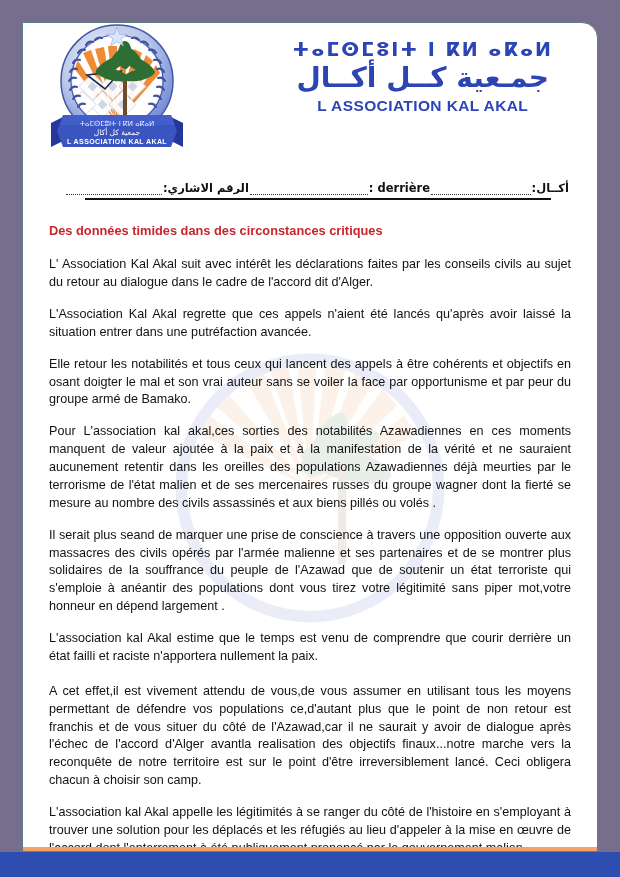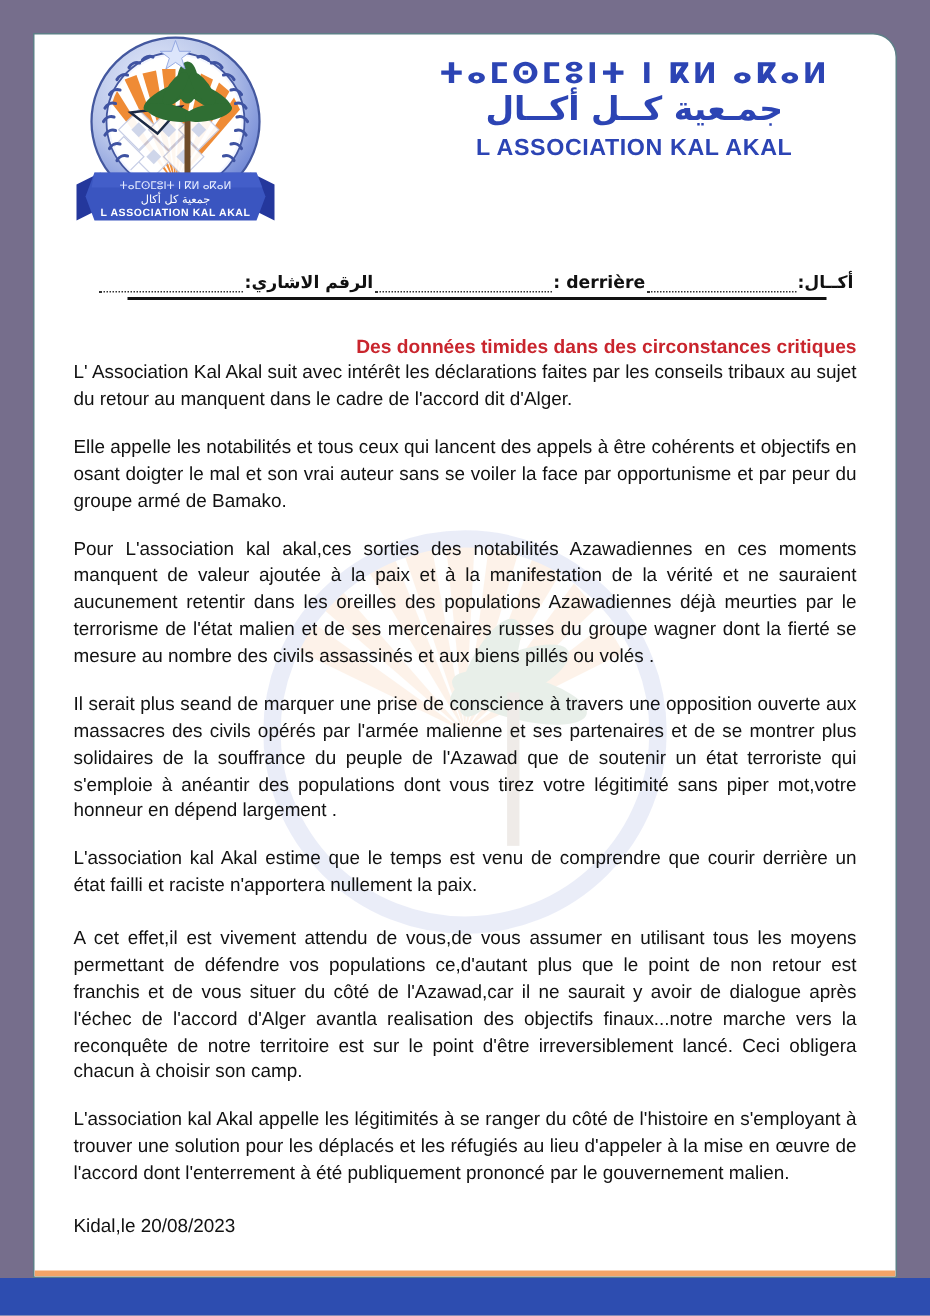--- a/index.html
+++ b/index.html
@@ -91,21 +91,21 @@
   .tifinagh-line {
     font-family: "DejaVu Sans", sans-serif;
     font-size: 19px;
     font-weight: bold;
     letter-spacing: 2px;
     color: #2c44b4;
     white-space: nowrap;
   }
   .arabic-line {
     font-family: "DejaVu Sans", sans-serif;
-    font-size: 22px;
+    font-size: 28px;
     font-weight: bold;
     color: #2c44b4;
     direction: rtl;
     margin-top: 2px;
     white-space: nowrap;
   }
   .latin-line {
     font-size: 15.5px;
     font-weight: bold;
     color: #2c44b4;
@@ -153,21 +153,22 @@
     margin: 22px 26px 0 26px;
     color: #121212;
     font-size: 12.6px;
     line-height: 1.42;
     text-align: justify;
   }
   #doc-heading {
     color: #c9252d;
     font-size: 12.8px;
     font-weight: bold;
-    text-align: right;
+    margin-bottom: 16px;
+    text-align: left;
   }
   .para {
     margin: 0 0 14px 0;
     text-align: justify;
   }
   .para.tight { margin-bottom: 17px; }
 
   
   #signoff {
     position: relative;
@@ -352,22 +353,23 @@
     <span class="field-label">derrière :</span>
     <span class="dotline mid"></span>
     <span class="field-label">الرقم الاشاري:</span>
     <span class="dotline short"></span>
   </div>
   <div id="formrule"></div>
 
   <div id="body-text">
     <div id="doc-heading">Des données timides dans des circonstances critiques</div>
 
-    <p class="para">L' Association Kal Akal suit avec intérêt les déclarations faites par les conseils tribaux au sujet du retour au manquent dans le cadre de l'accord dit d'Alger.</p>
-    <p class="para">Elle appelle les notabilités et tous ceux qui lancent des appels à être cohérents et objectifs en osant doigter le mal et son vrai auteur sans se voiler la face par opportunisme et par peur du groupe armé de Bamako.</p>
+    <p class="para">L' Association Kal Akal suit avec intérêt les déclarations faites par les conseils civils au sujet du retour au dialogue dans le cadre de l'accord dit d'Alger.</p>
+    <p class="para">L'Association Kal Akal regrette que ces appels n'aient été lancés qu'après avoir laissé la situation entrer dans une putréfaction avancée.</p>
+    <p class="para">Elle retour les notabilités et tous ceux qui lancent des appels à être cohérents et objectifs en osant doigter le mal et son vrai auteur sans se voiler la face par opportunisme et par peur du groupe armé de Bamako.</p>
     <p class="para"> Pour L'association kal akal,ces sorties des notabilités Azawadiennes en ces moments manquent de valeur ajoutée à la paix et à la manifestation de la vérité et ne sauraient aucunement retentir dans les oreilles des populations Azawadiennes déjà meurties par le terrorisme de l'état malien et de ses mercenaires russes du groupe wagner dont la fierté se mesure au nombre des civils assassinés et aux biens pillés ou volés .</p>
     <p class="para">Il serait plus seand de marquer une prise de conscience à travers une opposition ouverte aux massacres des civils opérés par l'armée malienne et ses partenaires et de se montrer plus solidaires de la souffrance du peuple de l'Azawad que de soutenir un état terroriste qui s'emploie à anéantir des populations dont vous tirez votre légitimité sans piper mot,votre honneur en dépend largement .</p>
     <p class="para tight">L'association kal Akal estime que le temps est  venu de comprendre que courir derrière un état failli et raciste  n'apportera nullement la paix.</p>
     <p class="para">A cet effet,il est vivement attendu de vous,de vous assumer en utilisant tous les moyens permettant de défendre vos populations ce,d'autant plus que le point de non retour est franchis et de vous situer du côté de l'Azawad,car il ne saurait y avoir de dialogue après l'échec de l'accord d'Alger avantla realisation des objectifs finaux...notre marche vers la reconquête de notre territoire est sur le point d'être irreversiblement lancé. Ceci obligera chacun à choisir son camp.</p>
     <p class="para">L'association kal Akal appelle les légitimités à se ranger du côté de l'histoire en s'employant à trouver une solution pour les déplacés et les réfugiés au lieu d'appeler à la mise en œuvre de l'accord dont l'enterrement à été publiquement prononcé par  le gouvernement malien.</p>
   </div>
 
   <div id="signoff">
     <div class="line">Kidal,le 20/08/2023</div>
 

